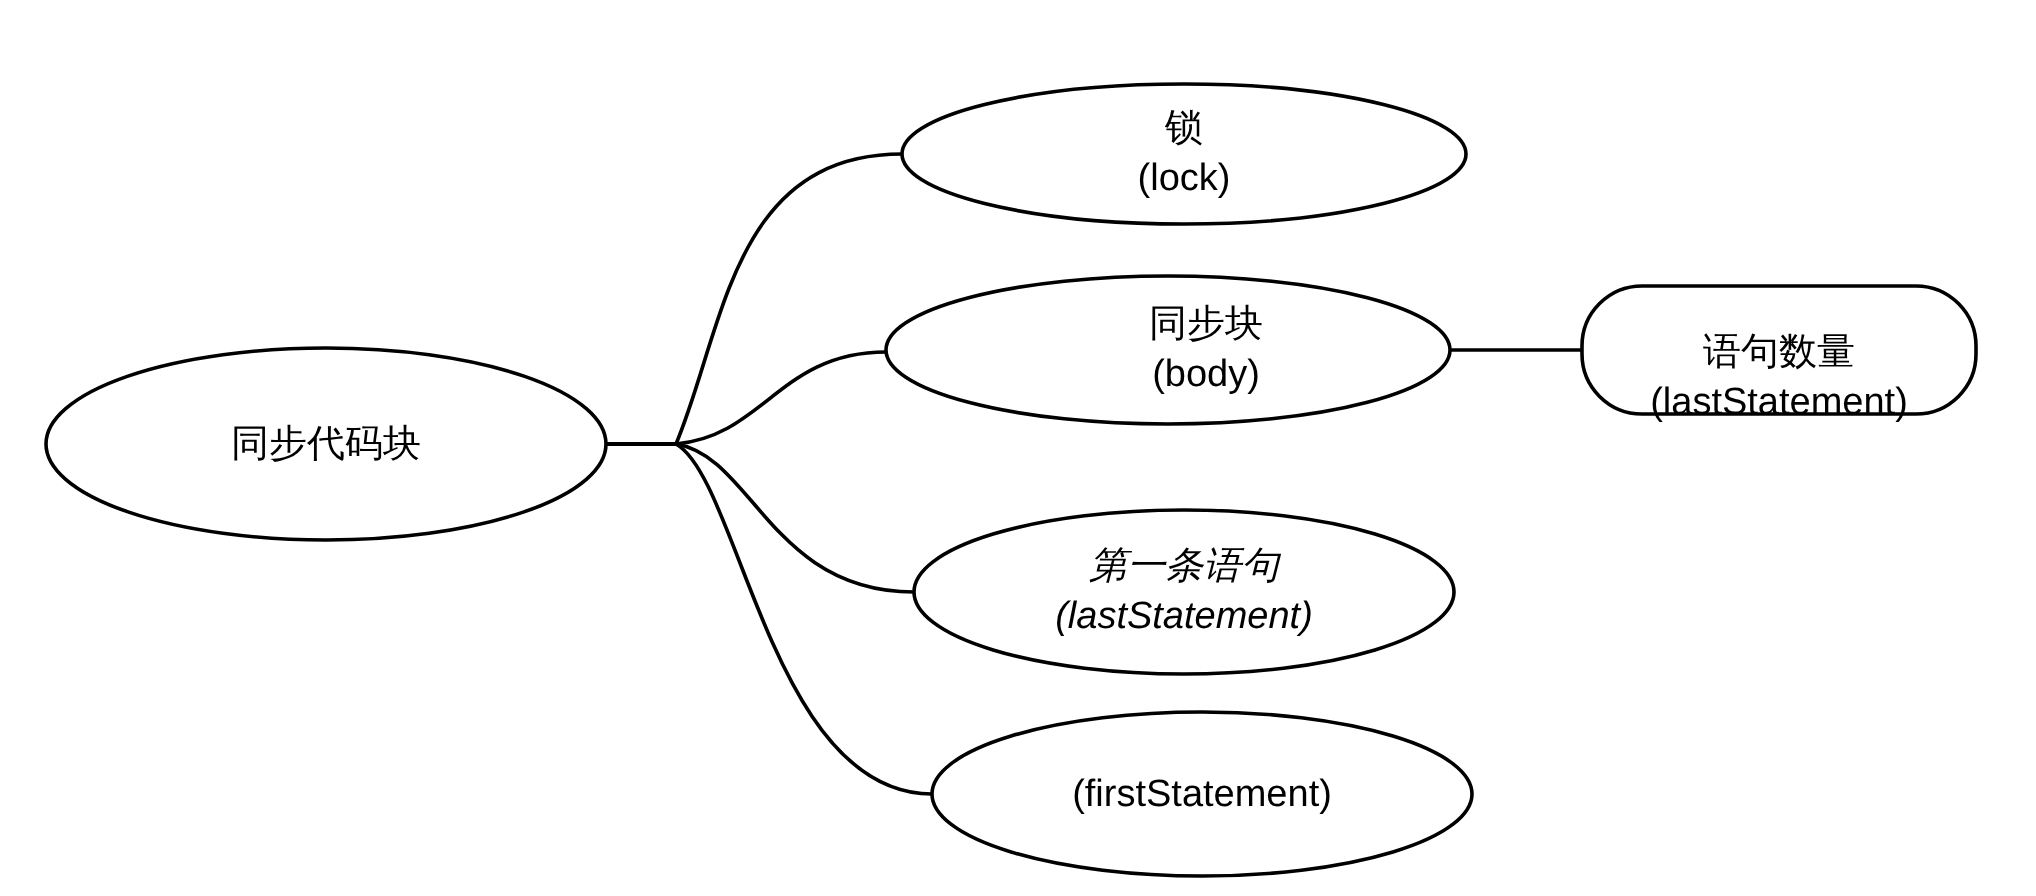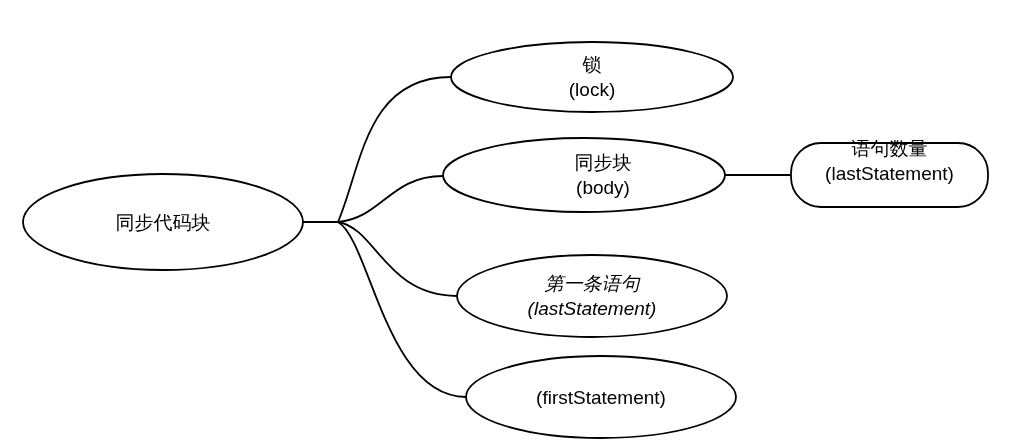--- a/index.html
+++ b/index.html
@@ -67,21 +67,21 @@
   <div class="node" style="left:451px; top:42px; width:282px; height:70px;">
     <span class="zh">锁</span>
     <span class="en">(lock)</span>
   </div>
 
   <div class="node" style="left:462px; top:138px; width:282px; height:74px;align-items:center;">
     <span class="zh">同步块</span>
     <span class="en">(body)</span>
   </div>
 
-  <div class="node" style="left:791px; top:129px; width:197px; height:64px;justify-content:center;">
+  <div class="node" style="left:791px; top:157px; width:197px; height:64px;justify-content:center;">
     <span class="zh">语句数量</span>
     <span class="en">(lastStatement)</span>
   </div>
 
   <div class="node" style="left:457px; top:255px; width:270px; height:82px;font-style:italic;">
     <span class="zh">第一条语句</span>
     <span class="en">(lastStatement)</span>
   </div>
 
   <div class="node" style="left:466px; top:356px; width:270px; height:82px;">

